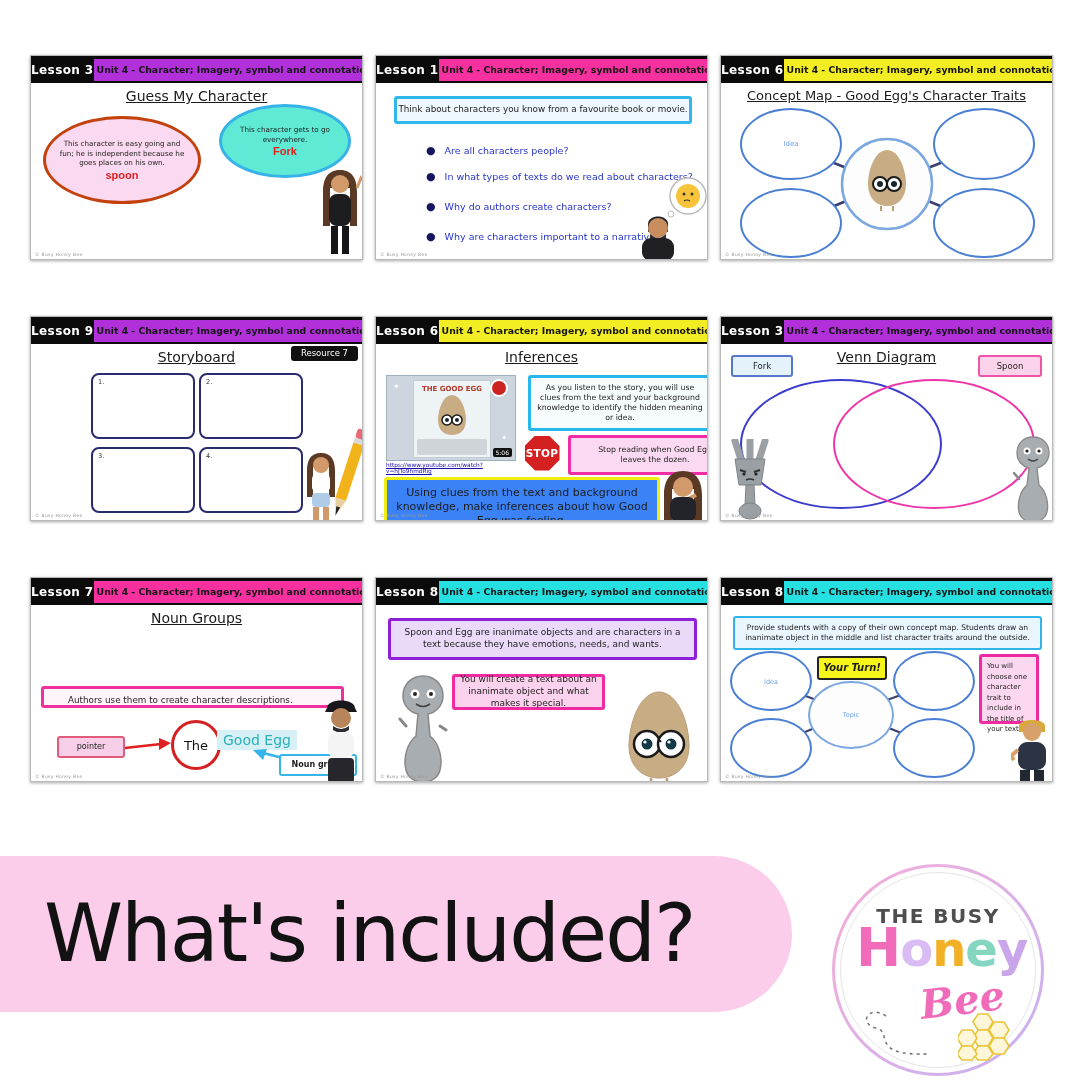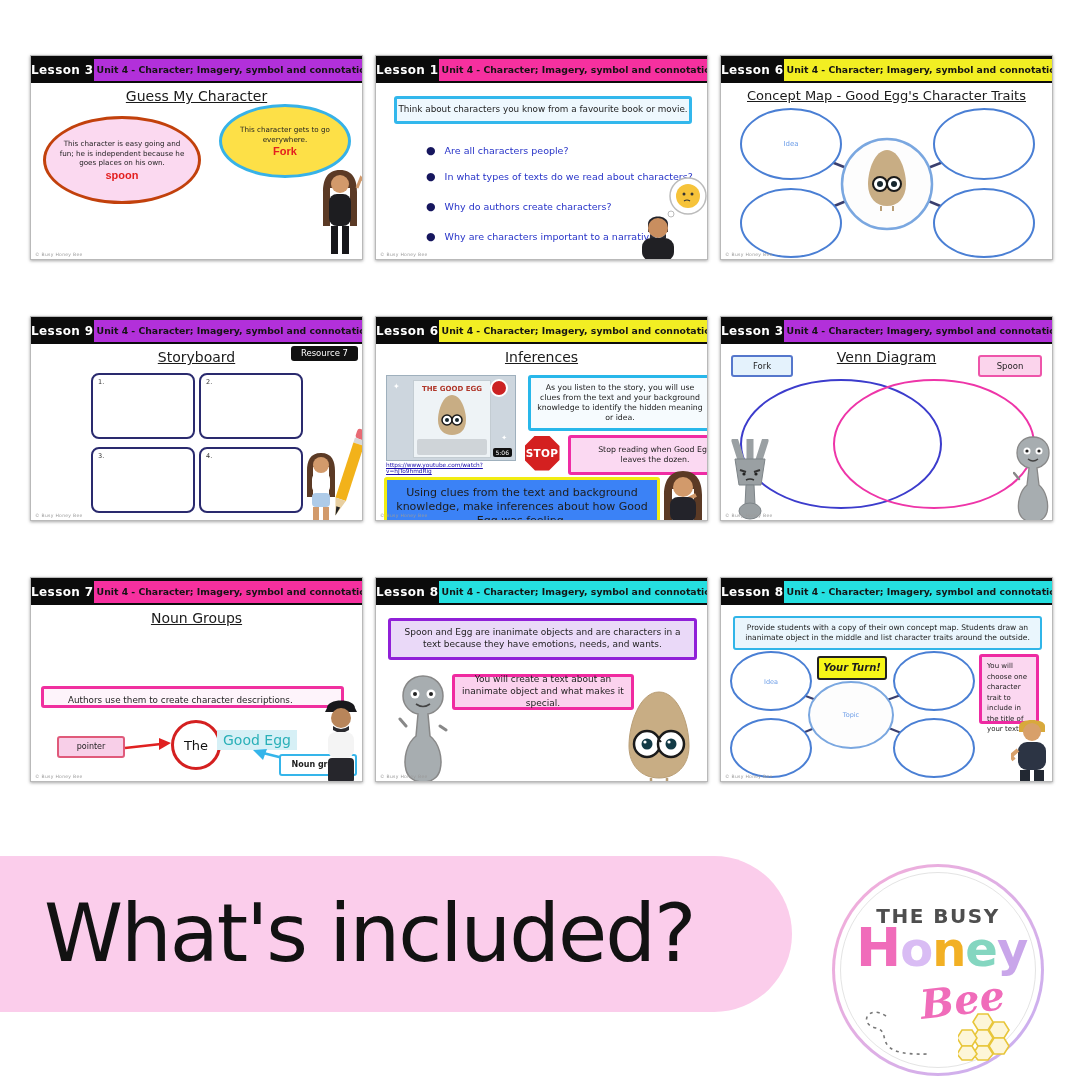--- a/index.html
+++ b/index.html
@@ -18,21 +18,21 @@
   .band.yellow{background:#f2ee23}.band.cyan{background:#25dfe0}
   .title{position:absolute;top:32px;left:0;right:0;text-align:center;font-size:14px;
          text-decoration:underline;color:#1b1b1b}
   .tbox{position:absolute;border-radius:3px;text-align:center;color:#1d1d1d;line-height:1.3}
   .cloud{position:absolute;border-radius:50%;display:flex;flex-direction:column;align-items:center;
          justify-content:center;text-align:center;padding:6px 12px;box-sizing:border-box}
   .cloud .ct{font-size:7.2px;line-height:1.35;color:#222}
   .cloud .ans{font-weight:bold;font-size:11px;color:#e31f1f;margin-top:1px;
               font-family:"Liberation Sans",sans-serif}
   .cloud.pinkc{background:#fbd9f0;border:3px solid #c2410c}
-  .cloud.bluec{background:#fde047;border:3px solid #37b2e8}
+  .cloud.bluec{background:#5eead4;border:3px solid #37b2e8}
   .cloud.yelc{background:#fdfccc;border:3px solid #eee83a}
   .bullet-row{position:absolute;left:50px;display:flex;gap:9px;align-items:baseline}
   .bullet-dot{color:#16165e;font-size:11px}
   .bullet-txt{color:#2733c8;font-size:9.5px;white-space:nowrap}
   .mini{position:absolute;left:4px;bottom:2px;font-size:4.5px;color:#9a9a9a;letter-spacing:.3px}
   .maplabel{position:absolute;font-size:7px;color:#6f9fe8;text-align:center}
   .sbox{position:absolute;border:2px solid #2a2a6e;border-radius:8px;background:#fff}
   .sbox span{position:absolute;left:5px;top:3px;font-size:6.5px;color:#333}
   .stopwrap{position:absolute;width:40px;height:40px}
   .oct{position:absolute;inset:0;background:#fff;
@@ -303,21 +303,21 @@
     <div class="mini">© Busy Honey Bee</div>
   </div>
 
   <div class="slide">
     <div class="hdr">
       <div class="lesson">Lesson 8</div>
       <div class="band cyan">Unit 4 - Character; Imagery, symbol and connotation</div>
     </div>
     <div class="tbox" style="left:12px;top:40px;width:309px;height:42px;border:3px solid #9020d8;background:#ead9f8;
          font-size:9px;display:flex;align-items:center;justify-content:center;padding:16px 8px;box-sizing:border-box">Spoon and Egg are inanimate objects and are characters in a text because they have emotions, needs, and wants.</div>
-    <div class="tbox" style="left:76px;top:96px;width:182px;height:36px;border:3px solid #f02aa0;background:#fbd2ee;
+    <div class="tbox" style="left:76px;top:96px;width:153px;height:36px;border:3px solid #f02aa0;background:#fbd2ee;
          font-size:9px;display:flex;align-items:center;justify-content:center;padding:2px 0;box-sizing:border-box">You will create a text about an inanimate object and what makes it special.</div>
     <svg style="position:absolute;left:22px;top:96px" width="50" height="108" viewBox="0 0 50 108">
       <path d="M25 2 C37 2 45 11 45 22 C45 33 36 39 30 40 L32 62 C41 69 45 84 42 96 C40 104 33 108 25 108 C17 108 10 104 8 96 C5 84 9 69 18 62 L20 40 C14 39 5 33 5 22 C5 11 13 2 25 2Z" fill="#a7adb0" stroke="#888" stroke-width="1.5"></path>
       <circle cx="17" cy="20" r="4.5" fill="#fff"></circle>
         <circle cx="33" cy="20" r="4.5" fill="#fff"></circle>
       <circle cx="17" cy="20" r="2" fill="#222"></circle>
         <circle cx="33" cy="20" r="2" fill="#222"></circle>
       <path d="M18 30 q7 5 14 0" stroke="#444" stroke-width="1.6" fill="none"></path>
       <path d="M8 52 L2 45" stroke="#888" stroke-width="3" stroke-linecap="round"></path>
       <path d="M42 52 L48 56" stroke="#888" stroke-width="3" stroke-linecap="round"></path>

